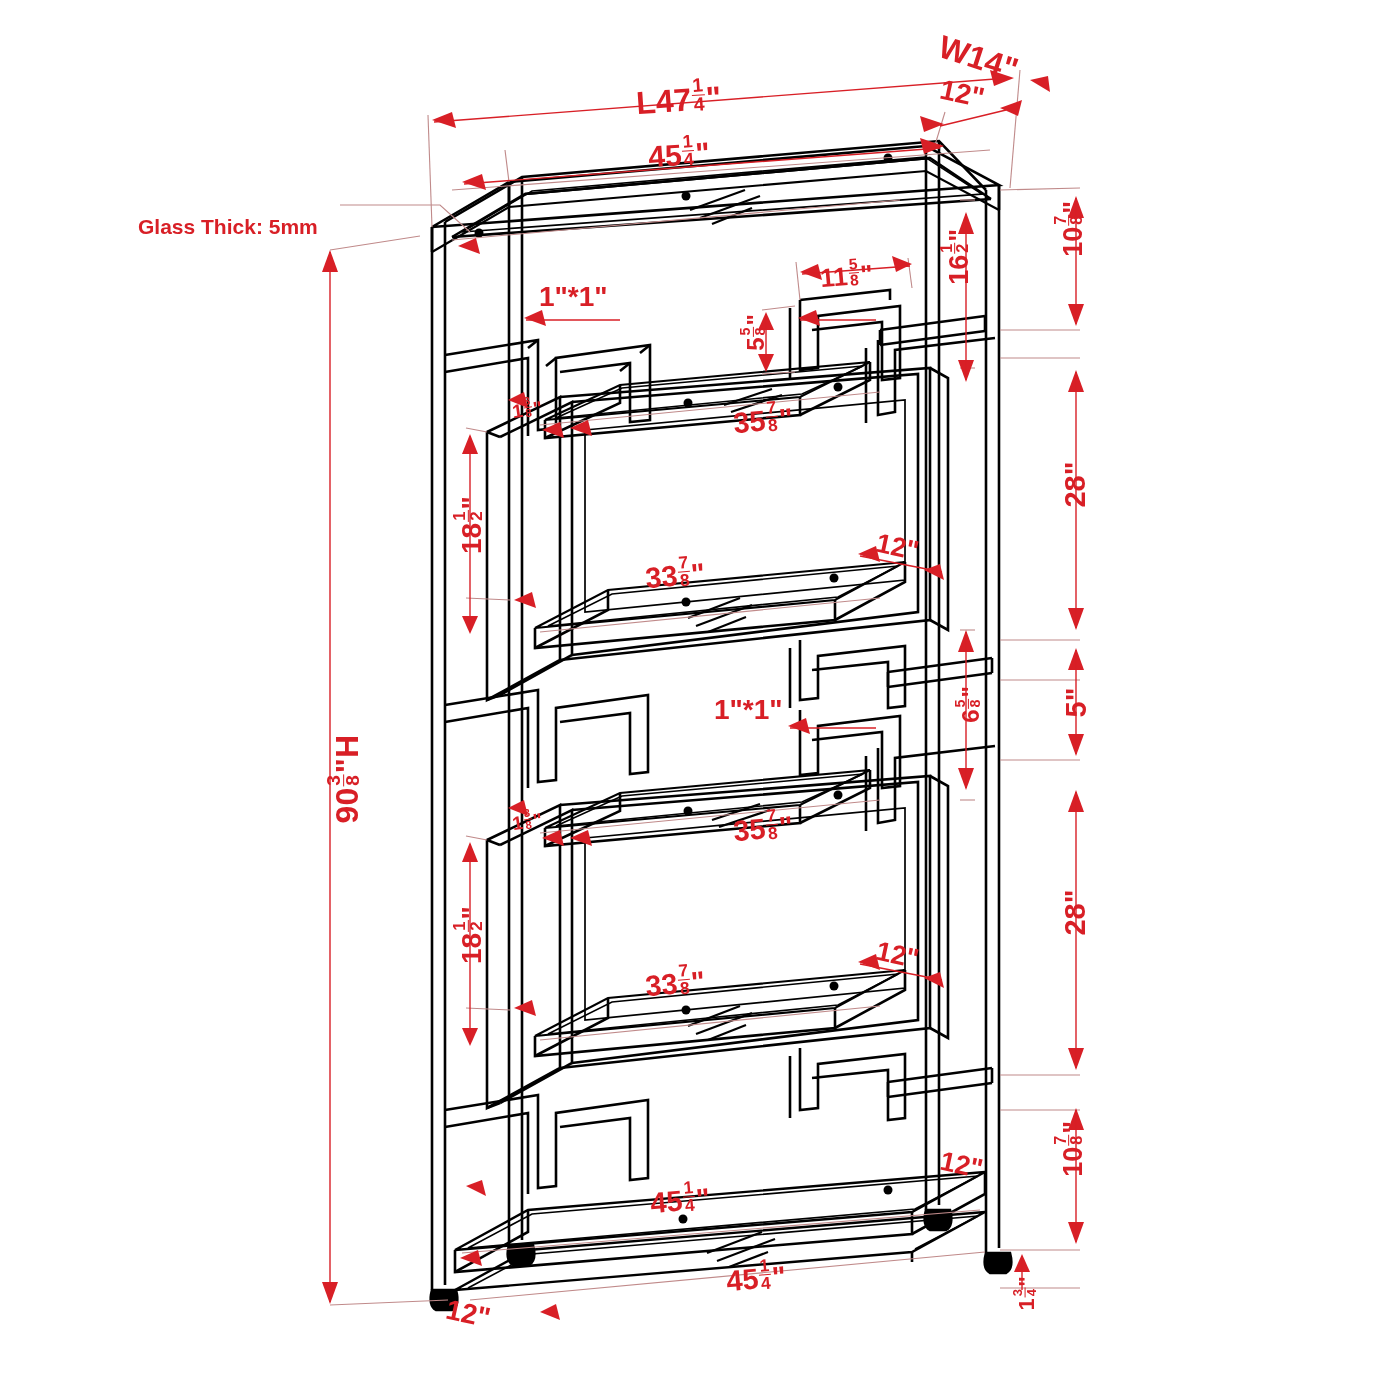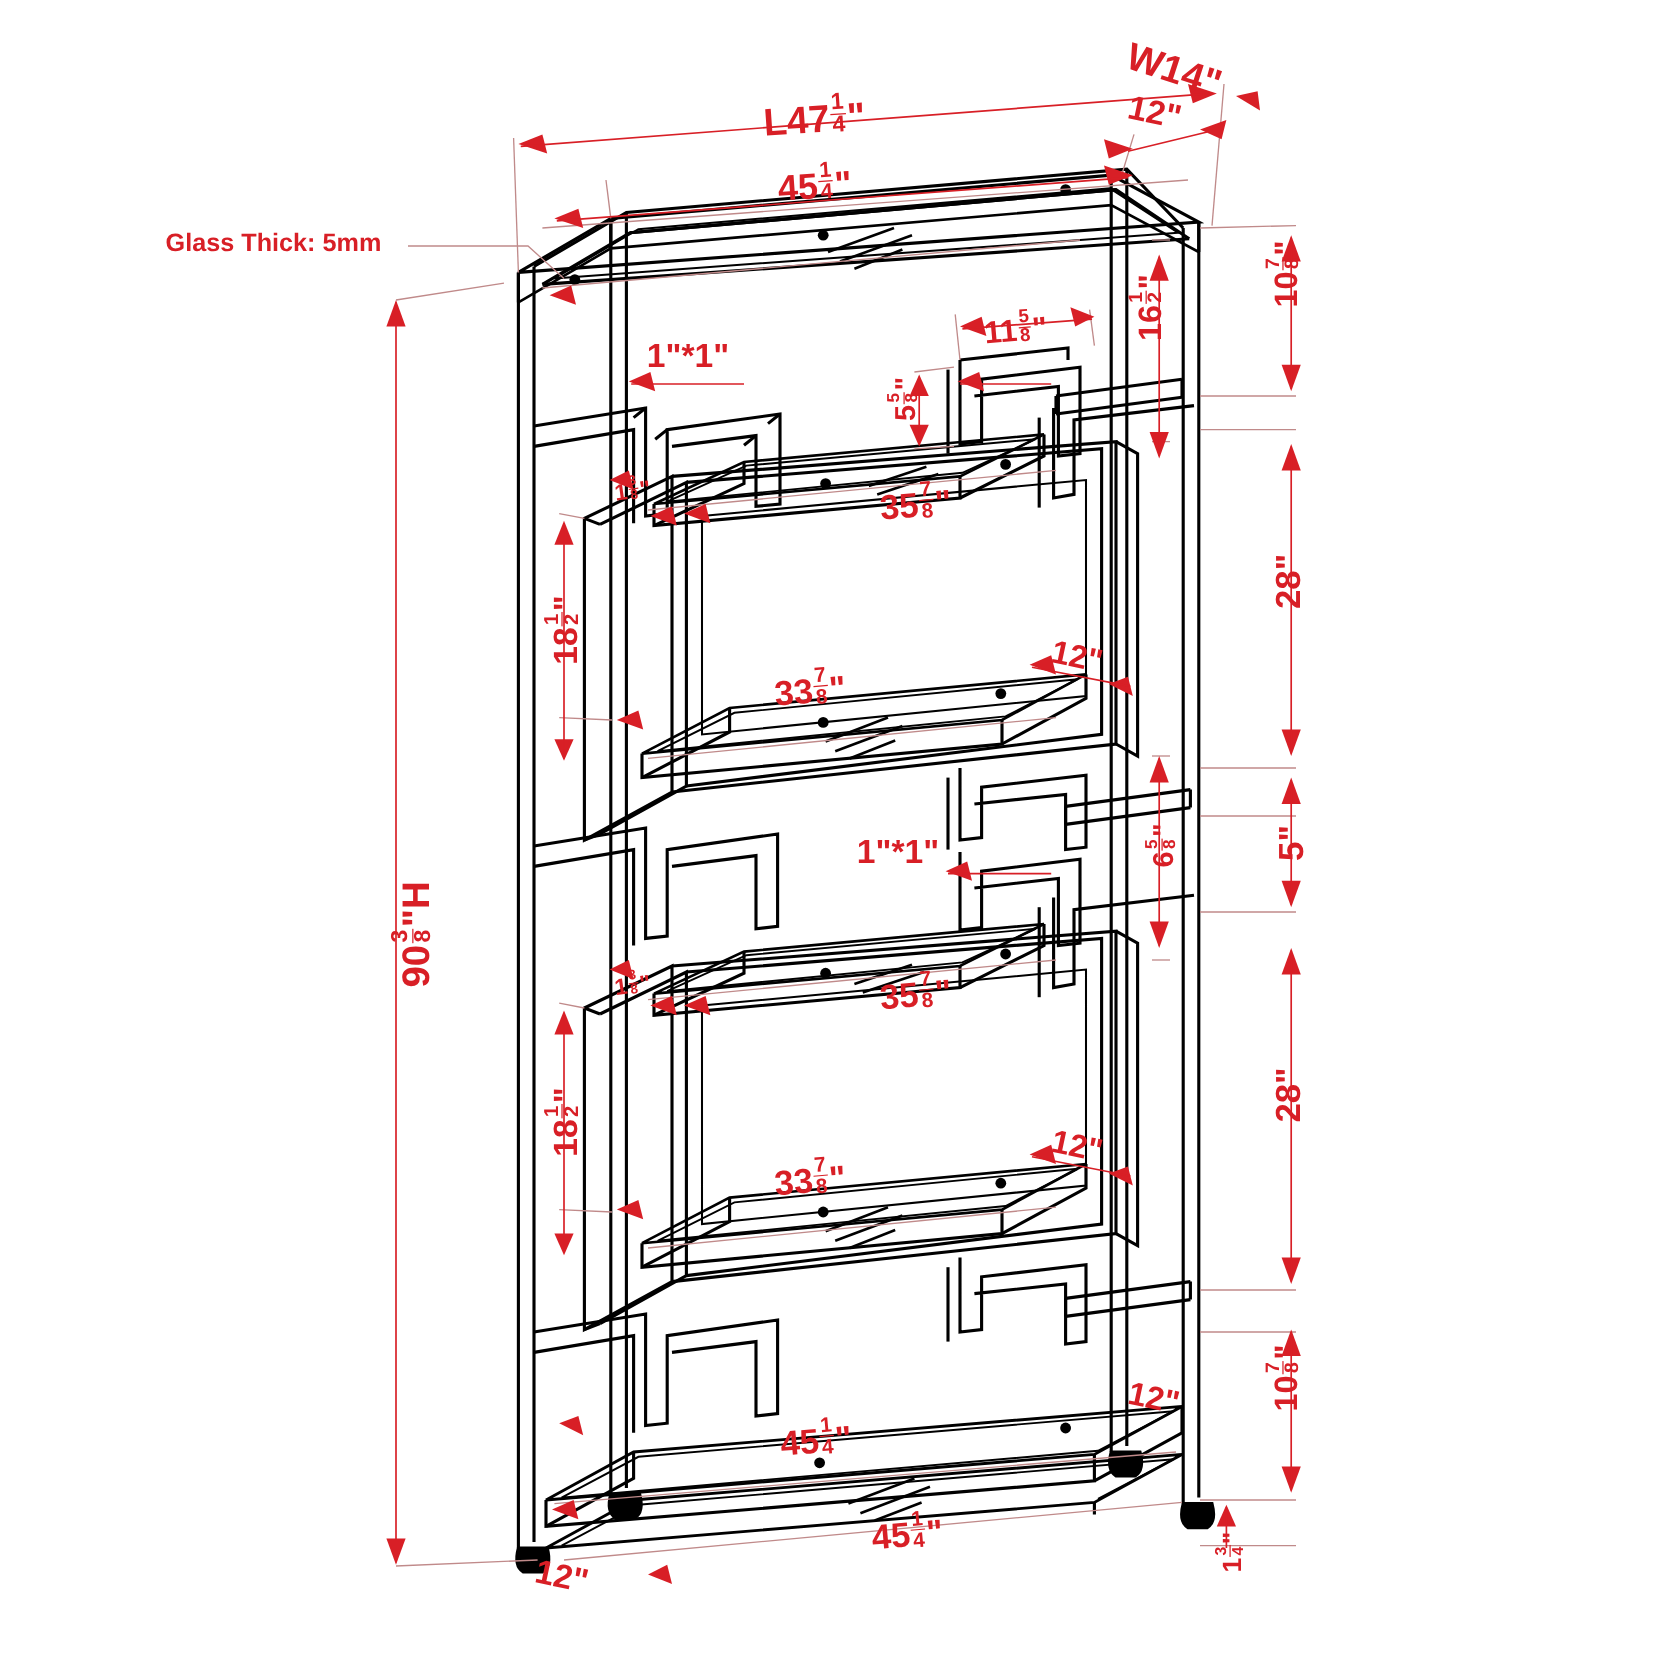--- a/index.html
+++ b/index.html
@@ -7,21 +7,21 @@
        font-family:"Liberation Sans", sans-serif;}
   #stage{position:absolute;left:0;top:0;width:1400px;height:1400px;}
   svg{position:absolute;left:0;top:0;width:1400px;height:1400px;}
   .lbl{position:absolute;color:#d81f26;font-weight:bold;white-space:nowrap;
        font-family:"Liberation Sans", sans-serif;line-height:1;}
   .frac{display:inline-block;vertical-align:-0.05em;text-align:center;
         font-size:0.60em;line-height:0.95;margin:0 1px;}
   .frac .n{display:block;border-bottom:1.6px solid #d81f26;padding:0 1px;}
   .frac .d{display:block;padding:0 1px;}
   .rot90{transform-origin:center center;}
-  .glass-note{color:#d81f26;font-weight:bold;font-size:21px;}
+  .glass-note{color:#d81f26;font-weight:bold;font-size:21px;margin-top:24px;}
 </style>
 </head>
 <body>
 
 <div id="stage">
 
 <svg viewBox="0 0 1400 1400">
   <g fill="none" stroke="#000" stroke-width="2.6" stroke-linejoin="miter" stroke-linecap="butt">
 
     <path d="M432,227 L432,1290"></path>

